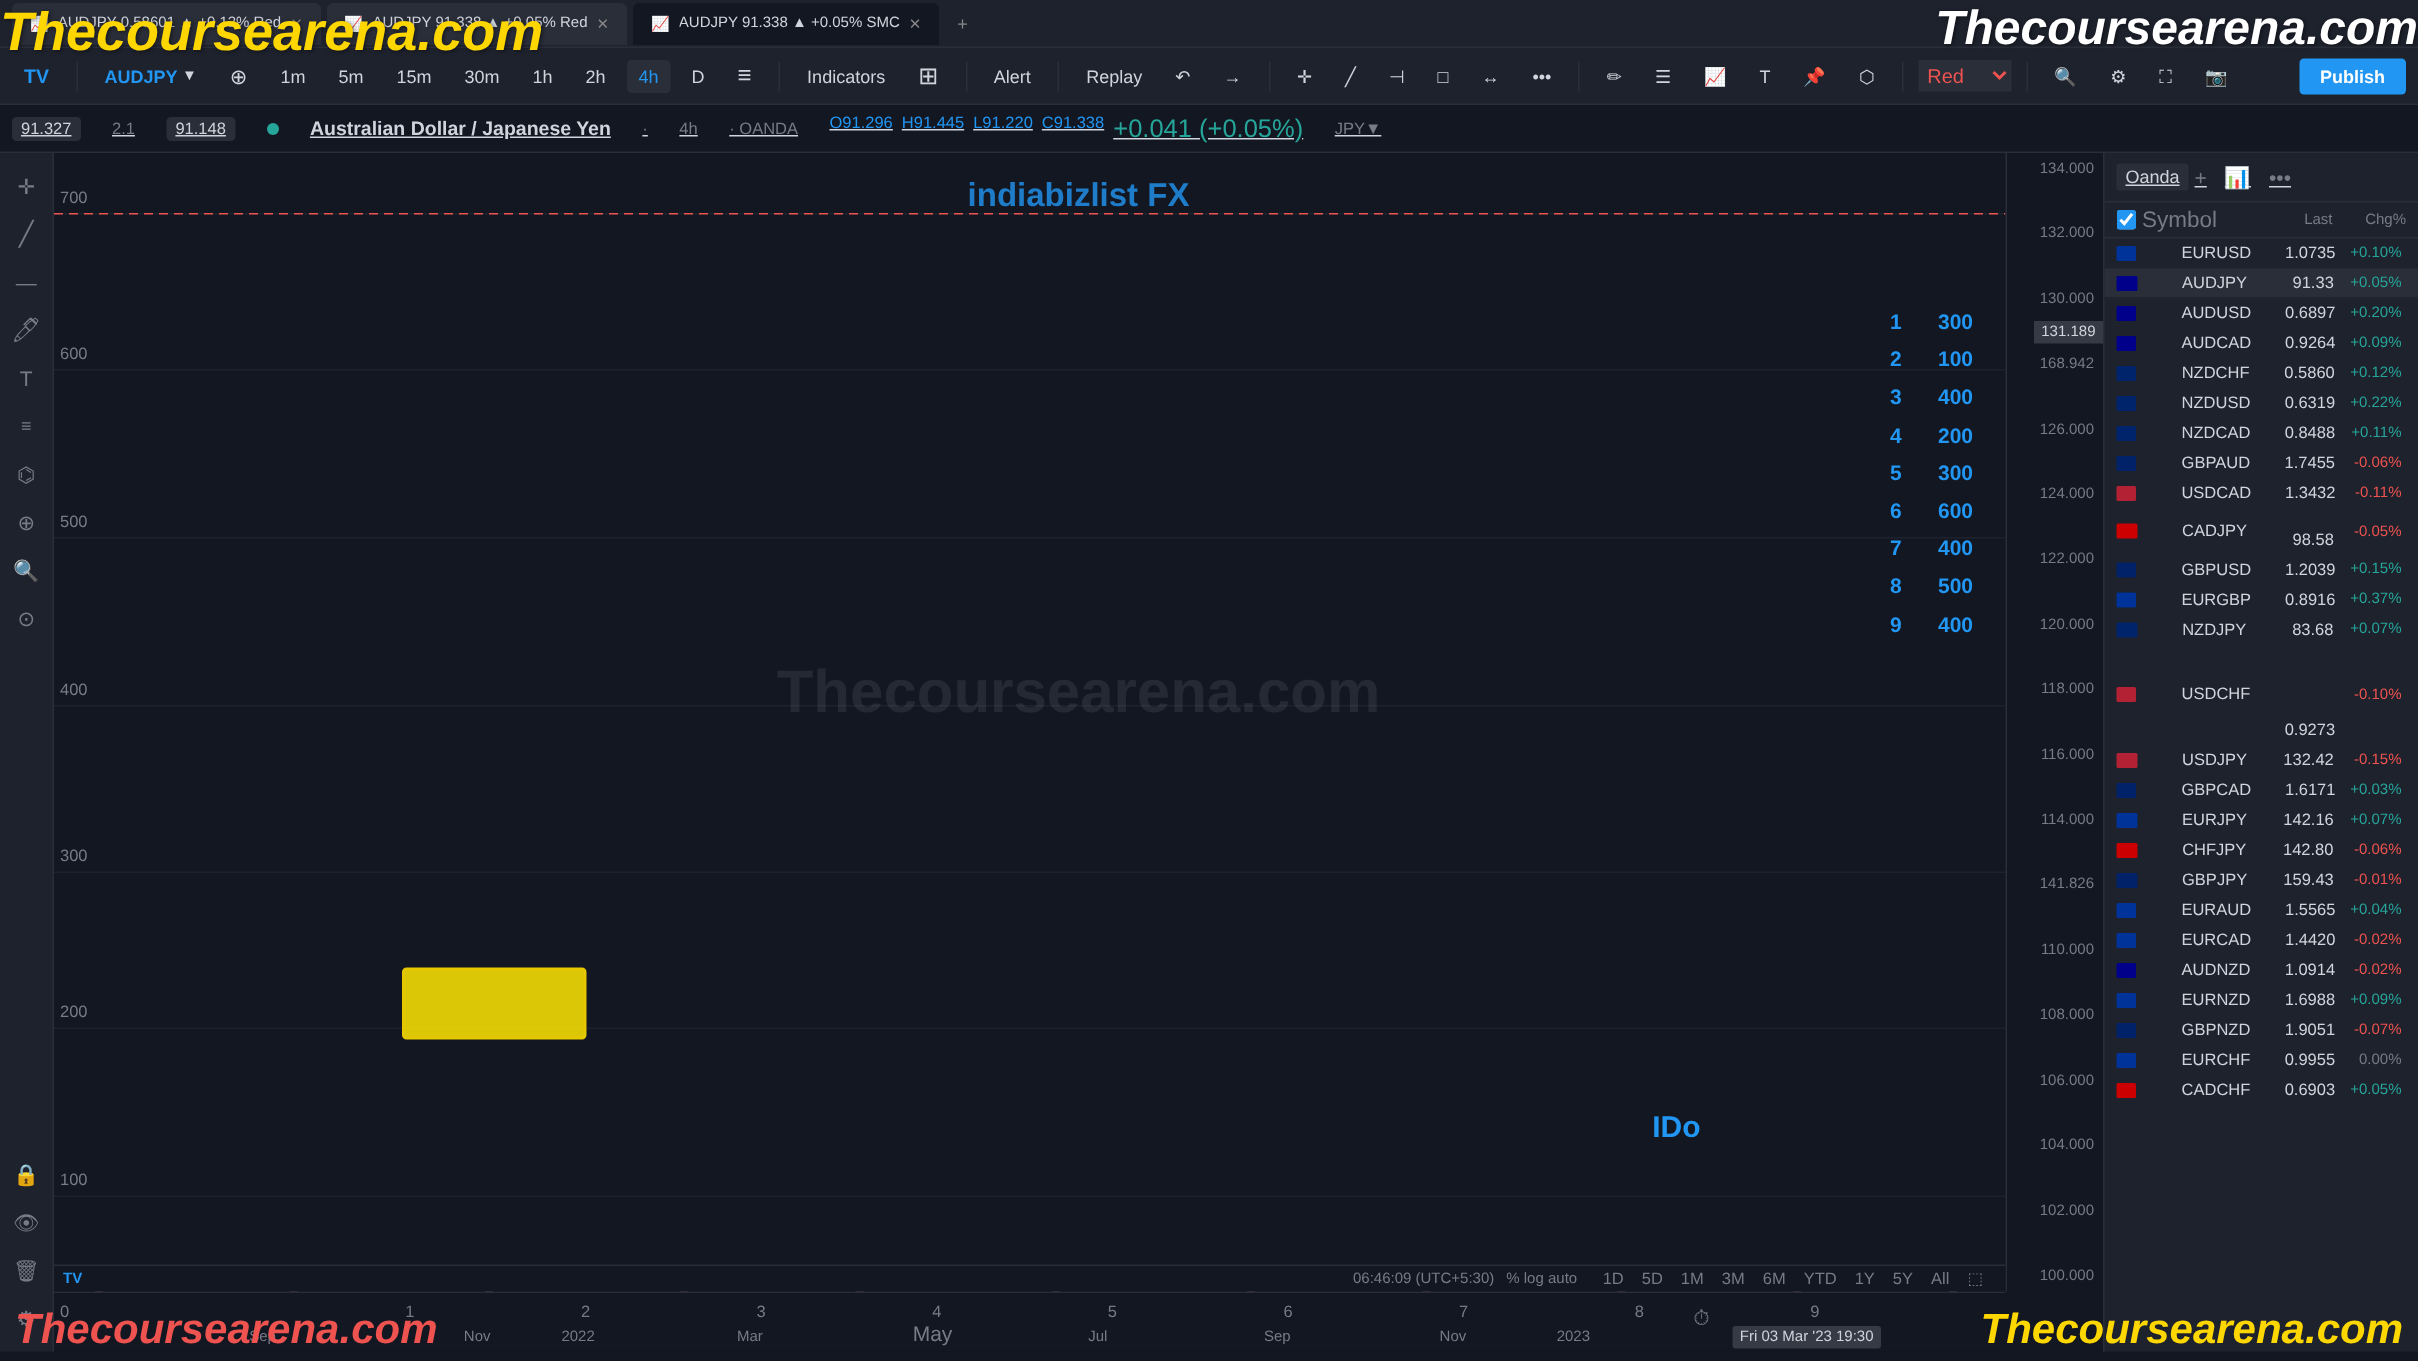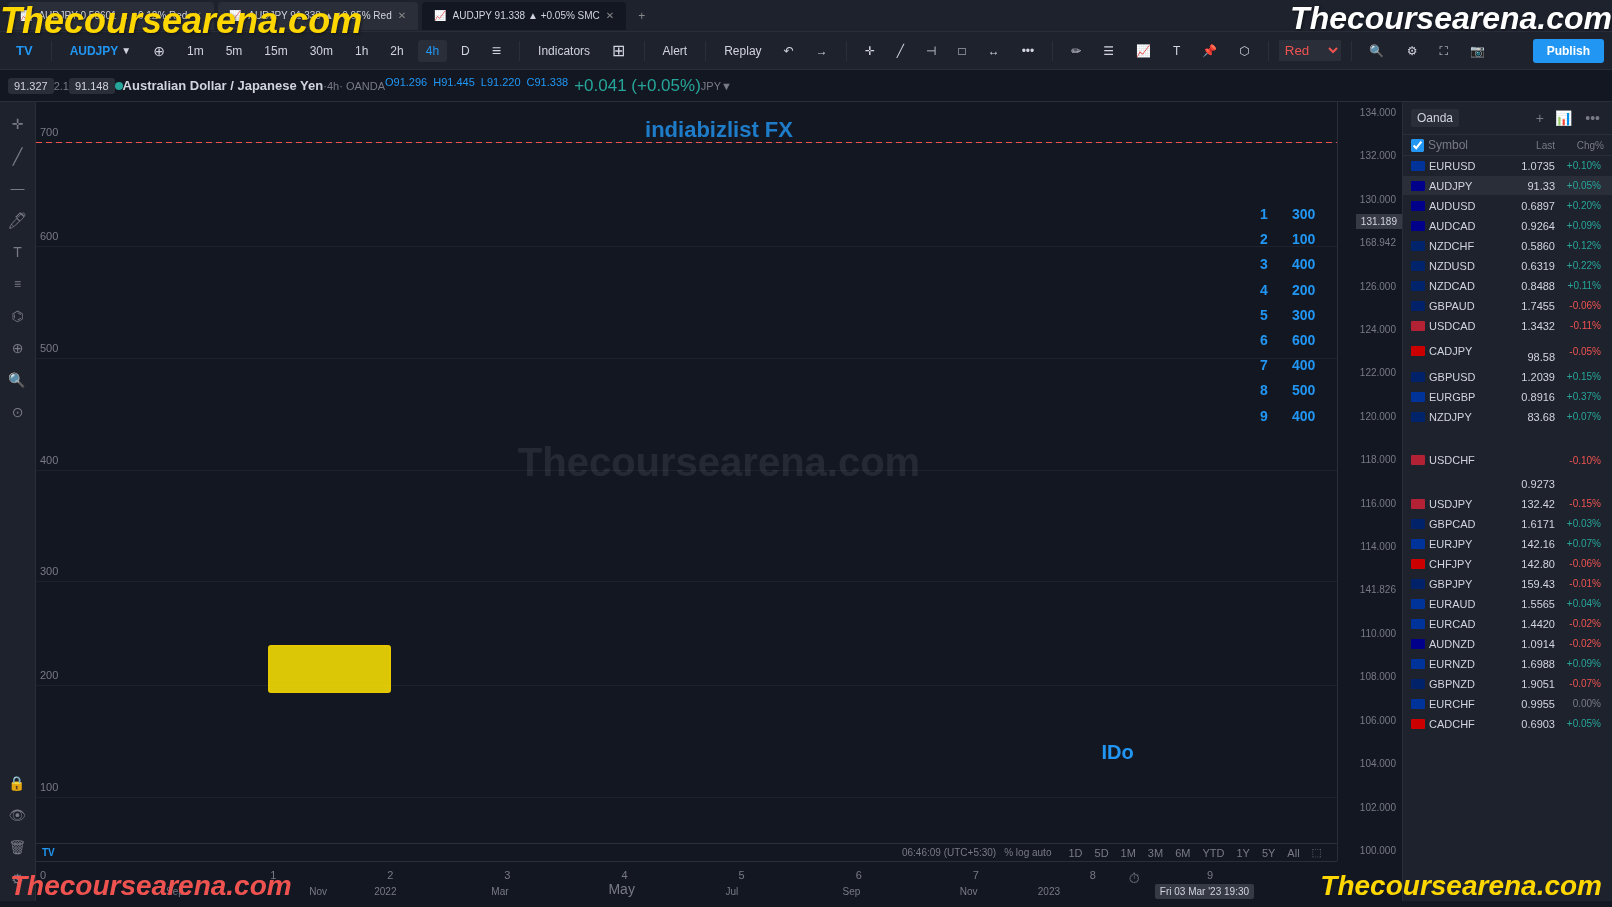--- a/index.html
+++ b/index.html
@@ -65,22 +65,23 @@
     }
     .separator { width: 1px; height: 20px; background: #2a2e39; margin: 0 4px; }
 
     
     .chart-info-bar {
       background: #131722;
       height: 32px;
       display: flex;
       align-items: center;
       padding: 0 8px;
-      gap: 0;
+      gap: 21px;
       border-bottom: 1px solid #2a2e39;
+      text-decoration: underline;
     }
     .pair-name { color: #d1d4dc; font-size: 13px; font-weight: bold; }
     .exchange-label { color: #787b86; font-size: 11px; }
     .ohlc-values { color: #2196f3; font-size: 11px; display: flex; gap: 6px; }
     .ohlc-change { color: #26a69a; font-size: 17px; }
     .price-badge {
       background: #2a2e39;
       color: #d1d4dc;
       padding: 2px 6px;
       border-radius: 3px;
@@ -263,23 +264,24 @@
     .right-panel {
       width: 210px;
       background: #1e222d;
       border-left: 1px solid #2a2e39;
       display: flex;
       flex-direction: column;
     }
     .panel-header {
       display: flex;
       align-items: center;
-      justify-content: space-between;
+      justify-content: flex-start;
       padding: 6px 8px;
       border-bottom: 1px solid #2a2e39;
+      text-decoration: underline;
     }
     .panel-tabs {
       display: flex;
       gap: 4px;
     }
     .panel-tab {
       color: #787b86;
       font-size: 12px;
       padding: 2px 6px;
       cursor: pointer;
@@ -298,21 +300,21 @@
 
     .symbol-row {
       display: flex;
       align-items: center;
       padding: 3px 8px;
       border-bottom: 1px solid #1e222d;
       cursor: pointer;
       gap: 4px;
     }
     .symbol-row.active { background: #2a2e39; }
-    .sym-name { font-size: 11px; color: #d1d4dc; flex: 1; }
+    .sym-name { font-size: 11px; color: #d1d4dc; flex: 1; margin-left: 26px; }
     .sym-last { font-size: 11px; width: 55px; text-align: right; }
     .sym-chg { font-size: 10px; width: 45px; text-align: right; padding: 1px 3px; border-radius: 2px; }
 
     
     .bottom-watermark-left {
       position: fixed;
       bottom: 5px;
       left: 10px;
       color: #ef5350;
       font-size: 28px;
@@ -687,21 +689,21 @@
       </div>
       <div class="panel-icons">
         <button class="panel-icon-btn">+</button>
         <button class="panel-icon-btn">📊</button>
         <button class="panel-icon-btn">•••</button>
       </div>
     </div>
 
     <div style="padding:3px 8px;display:flex;align-items:center;gap:4px;border-bottom:1px solid #2a2e39;">
       <input type="checkbox" checked="" style="accent-color: rgb(33, 150, 243);">
-      <span style="font-size:12px;color:#787b86;">Symbol</span>
+      <span style="font-size:15px;color:#787b86;">Symbol</span>
       <span style="flex:1;"></span>
       <span style="font-size:10px;color:#787b86;width:55px;text-align:right;">Last</span>
       <span style="font-size:10px;color:#787b86;width:45px;text-align:right;">Chg%</span>
     </div>
 
     <div style="overflow-y:auto;flex:1;" id="symbol-list">
         <div class="symbol-row">
     <span style="width:14px;height:10px;border-radius:1px;display:inline-block;background:#003399;"></span>
     <span class="sym-name">EURUSD</span>
     <span class="sym-last" style="color:#d1d4dc;">1.0735</span>

